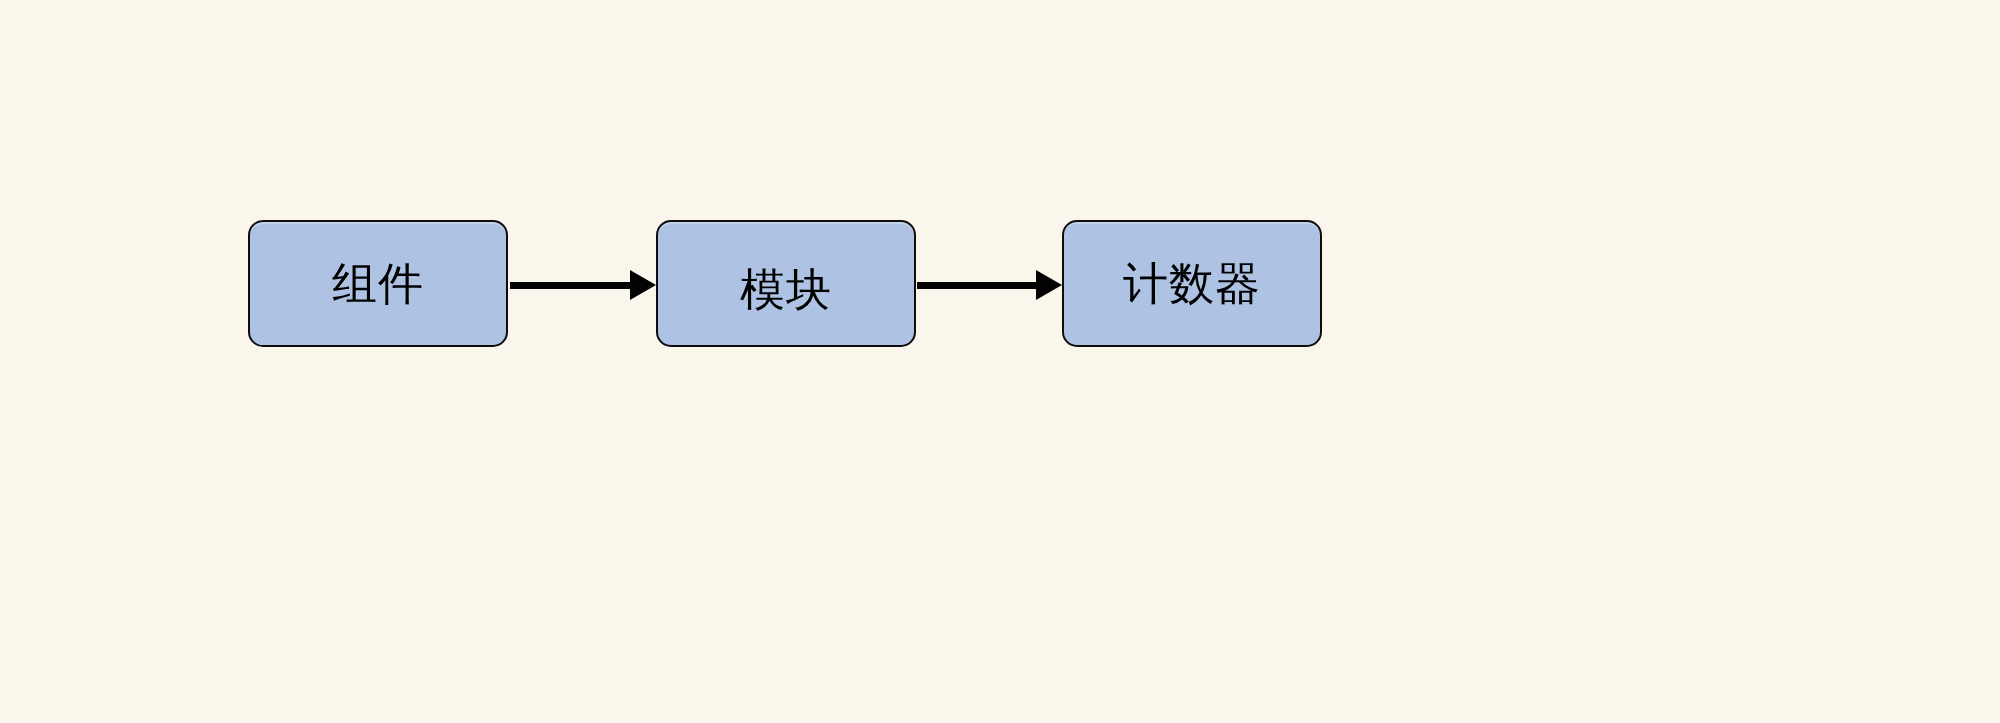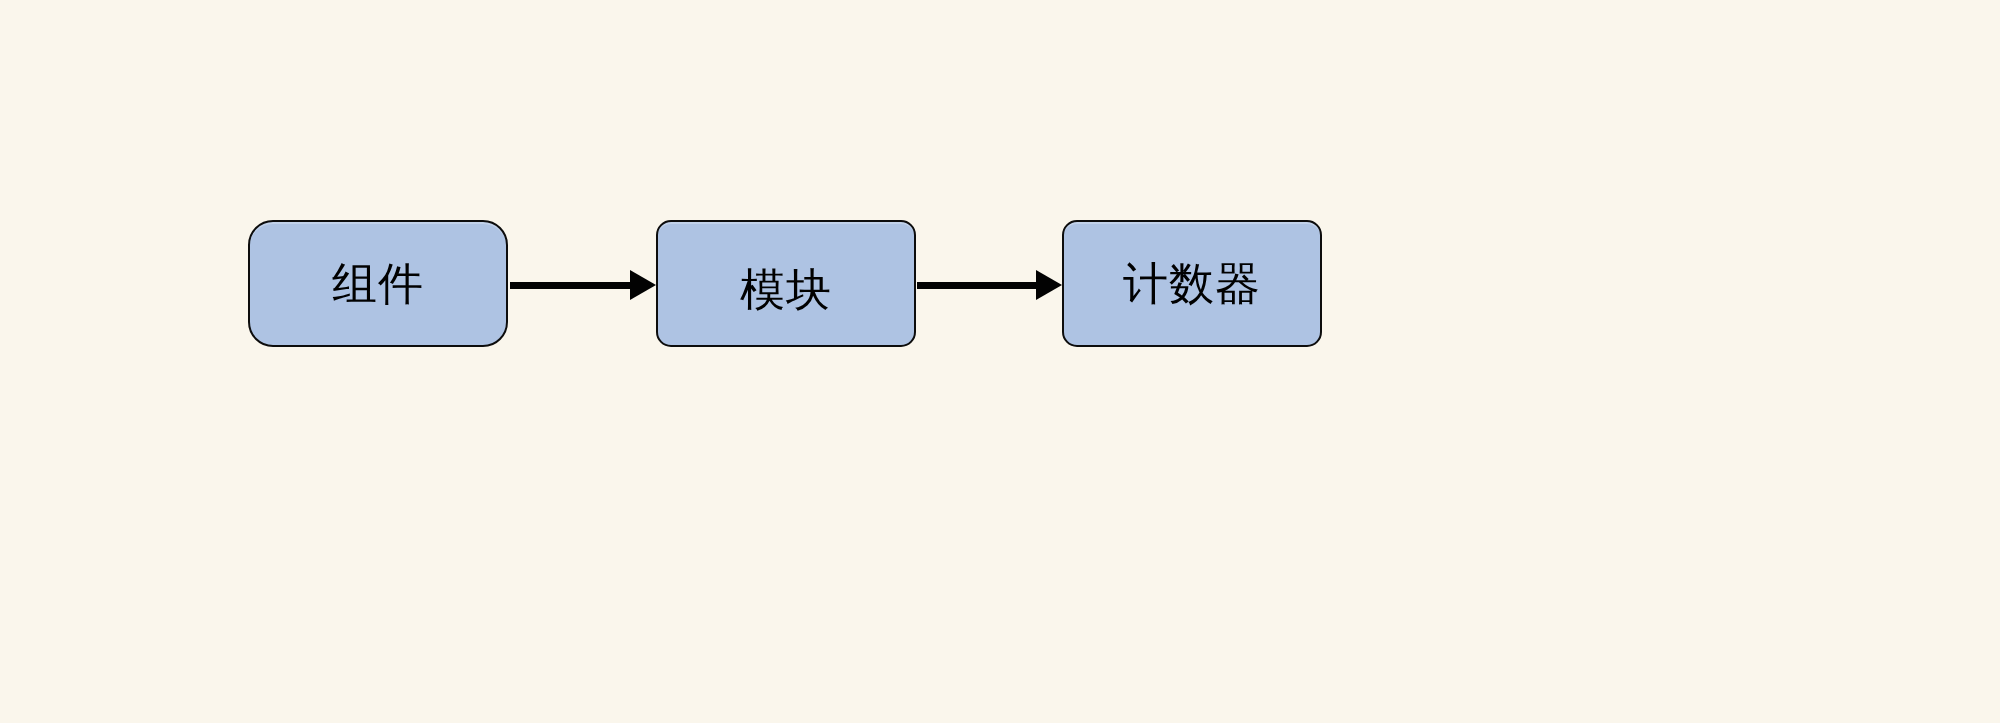--- a/index.html
+++ b/index.html
@@ -69,21 +69,21 @@
     border-left: 26px solid #020202;
     margin-left: -1px;
   }
 </style>
 </head>
 <body>
 
 <div id="canvas" style="width: 2000px; height: 723px; background: rgb(250, 246, 236);">
   <div class="diagram-layer">
 
-    <div class="node" id="n0" style="left: 248px; top: 220px; width: 260px; height: 127px; background: rgb(174, 195, 227); border-color: rgb(13, 13, 13); border-radius: 25px;">
+    <div class="node" id="n0" style="left: 248px; top: 220px; width: 260px; height: 127px; background: rgb(174, 195, 227); border-color: rgb(13, 13, 13);">
       <span class="node-label" style="color: rgb(1, 1, 1);">组件</span>
     </div>
 
     <div class="edge" id="e0" style="left: 510px; top: 270px; width: 146px; height: 30px;">
       <div class="edge-shaft" style="background: rgb(2, 2, 2);"></div>
       <div class="edge-head" style="border-left-color: rgb(2, 2, 2);"></div>
     </div>
 
     <div class="node" id="n1" style="left: 656px; top: 220px; width: 260px; height: 127px; background: rgb(174, 195, 227); border-color: rgb(13, 13, 13);">
       <span class="node-label" style="color: rgb(1, 1, 1); margin-top: 12px;">模块</span>

